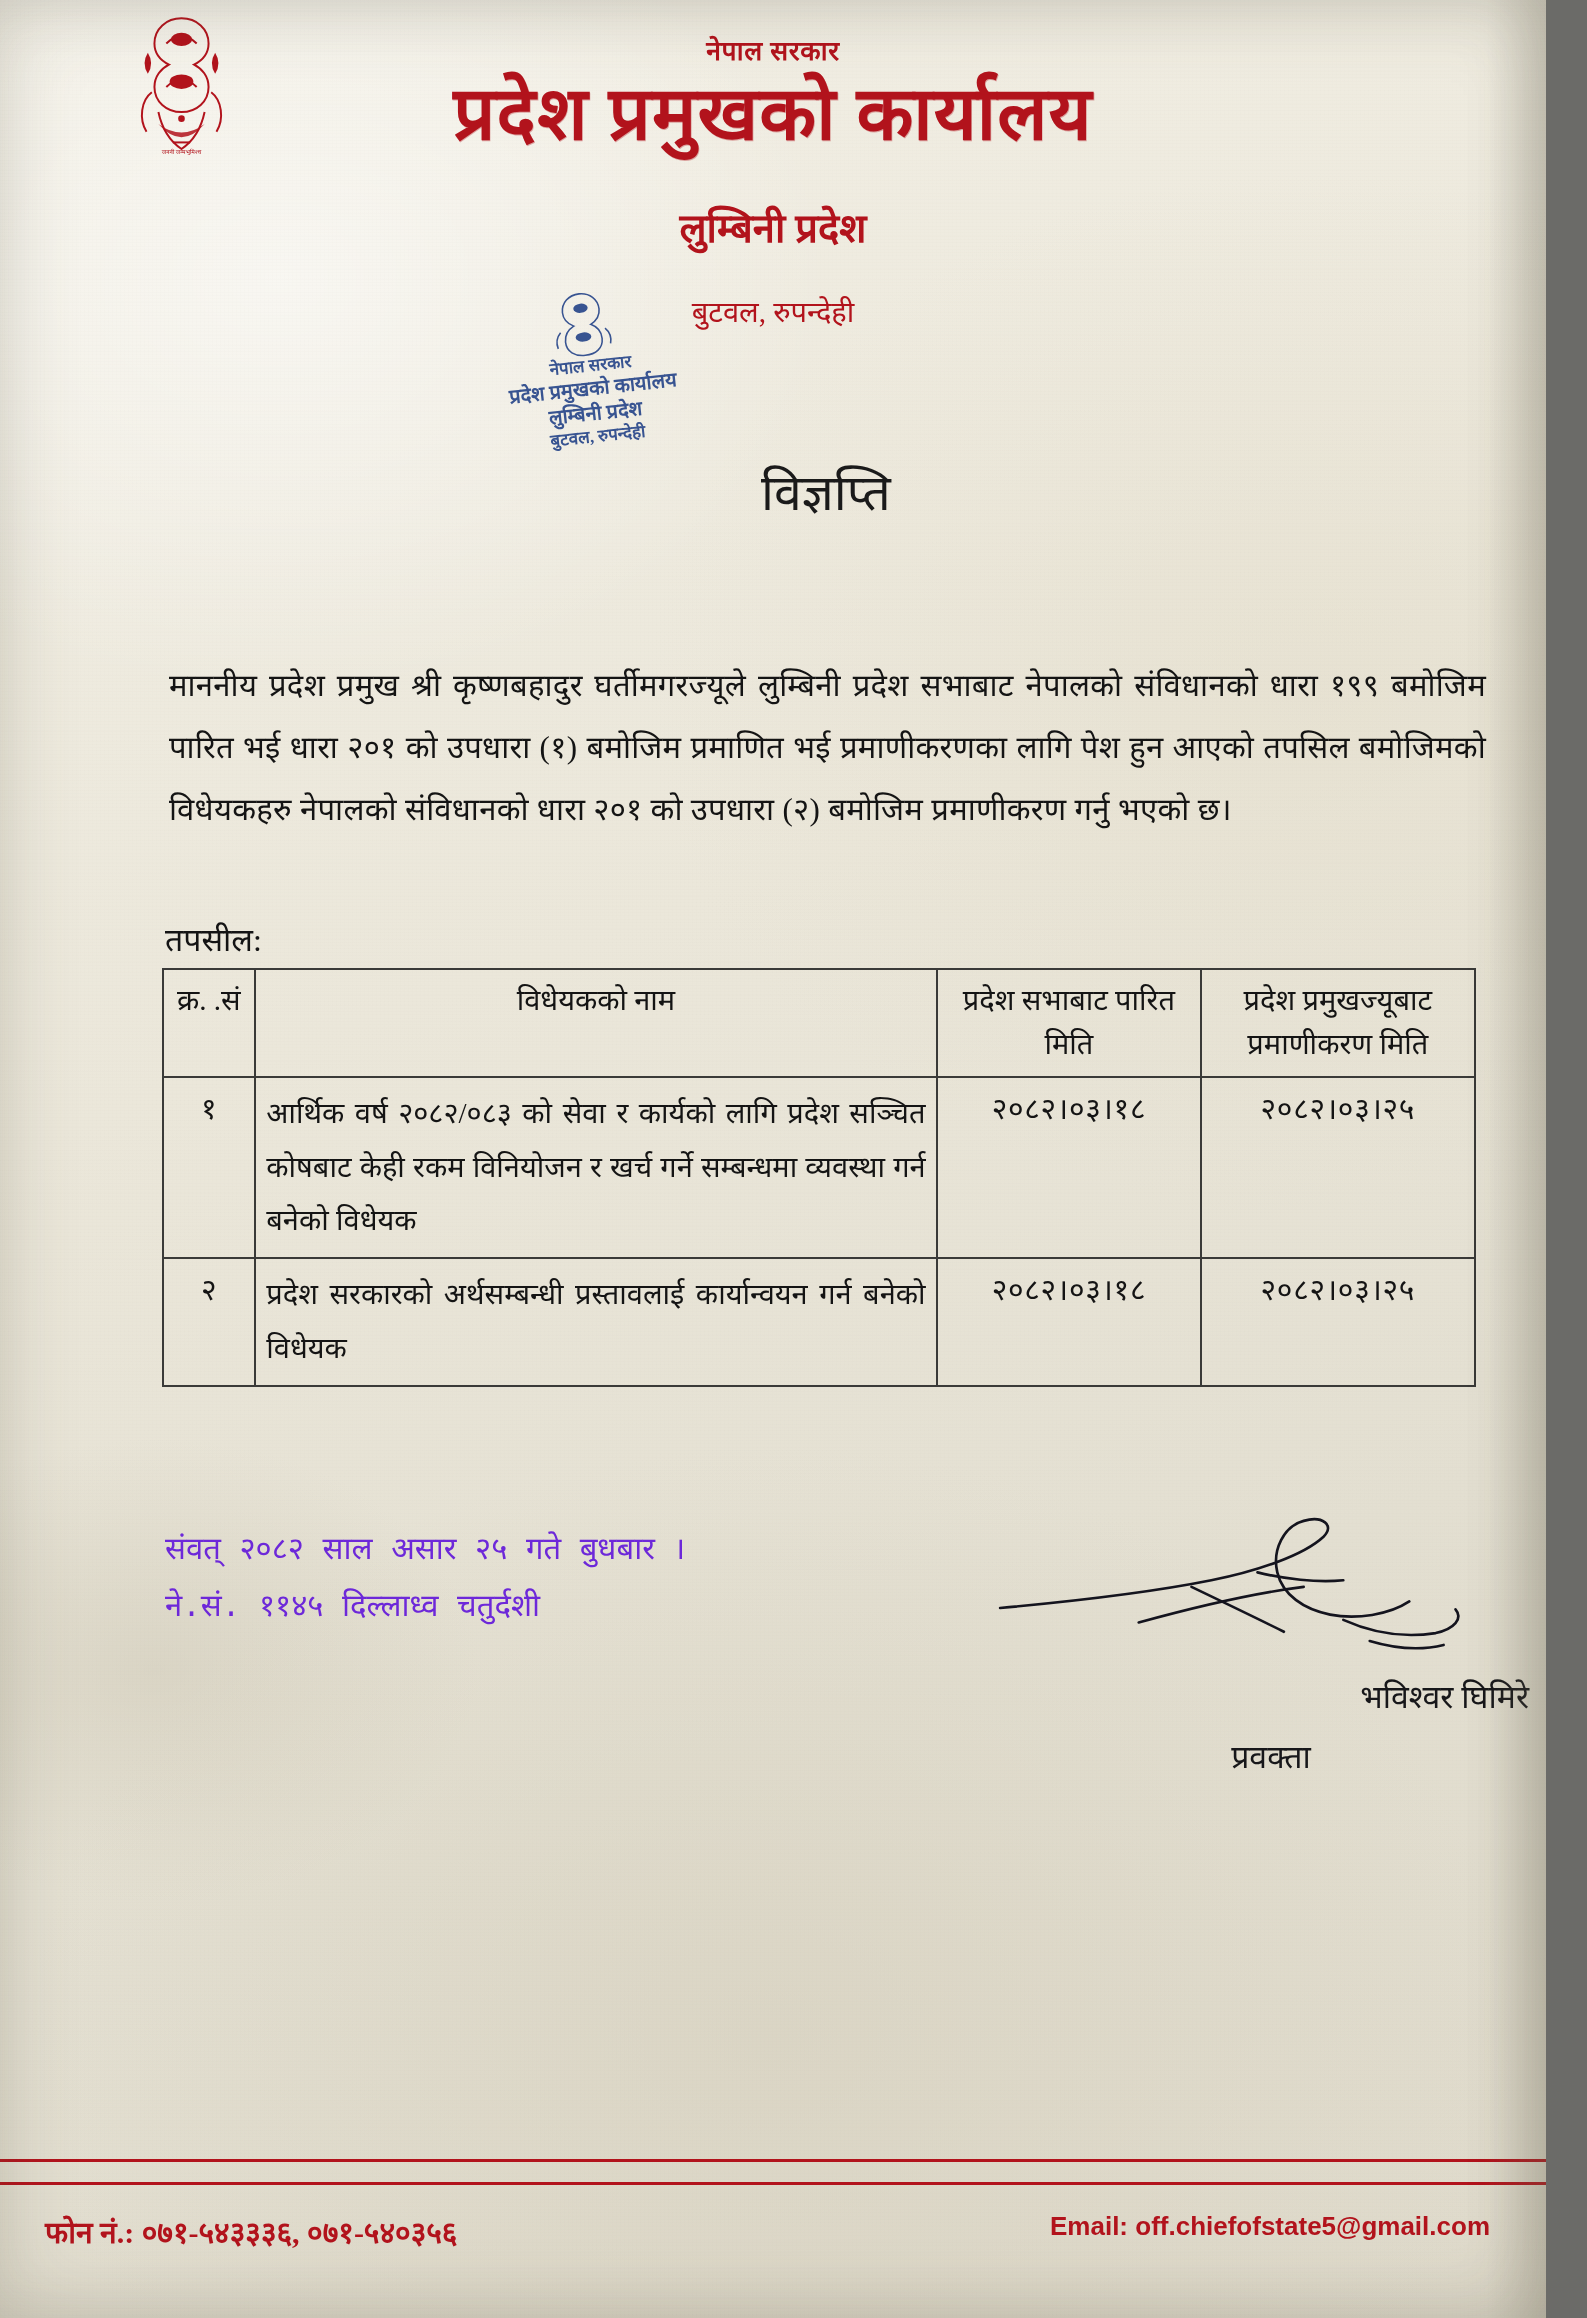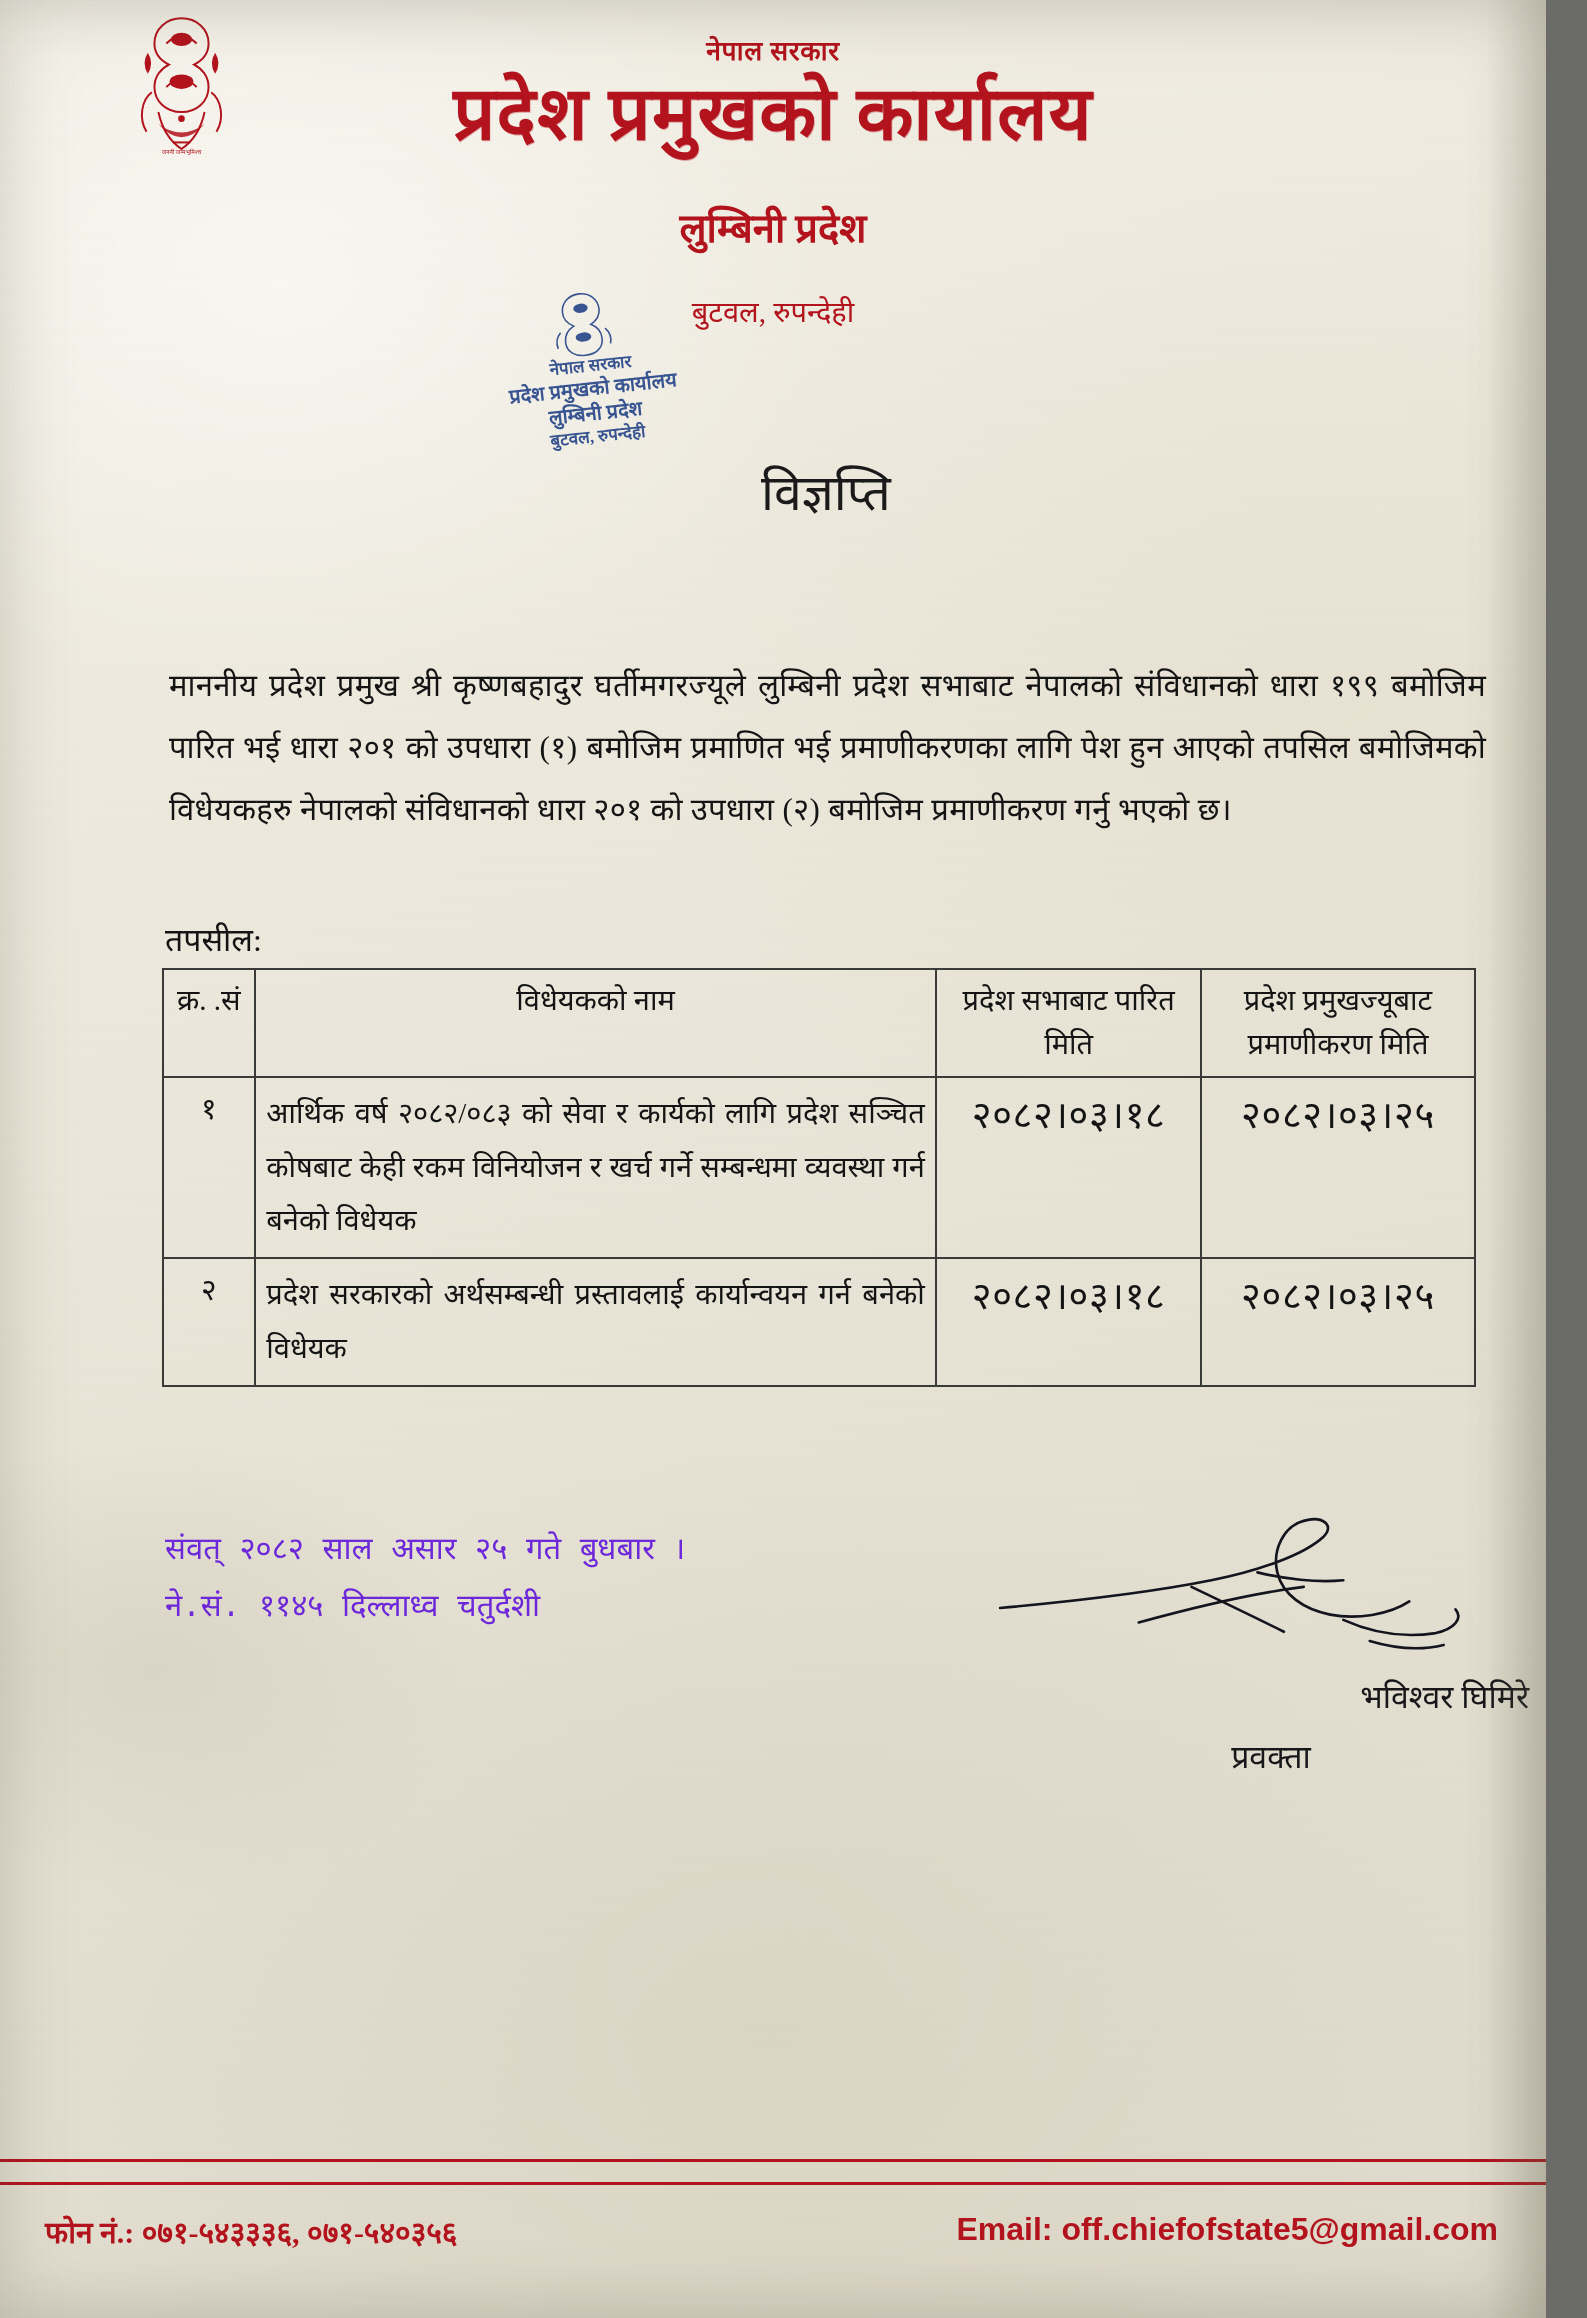--- a/index.html
+++ b/index.html
@@ -204,21 +204,21 @@
   .col-d2 { width: 265px; text-align: center; }
   td.sn { font-size: 30px; text-align: center; }
   td.name {
     font-size: 29px;
     line-height: 1.85;
     text-align: justify;
     text-justify: inter-word;
     border-radius: 12px;
   }
   td.date {
-    font-size: 38px;
+    font-size: 30px;
     text-align: center;
     letter-spacing: 0.7px;
   }
 
   
   .date-block {
     position: absolute;
     left: 165px;
     top: 1522px;
     font-family: Liberation Mono, monospace;
@@ -277,24 +277,24 @@
     position: absolute;
     left: 45px;
     top: 2211px;
     font-family: "Liberation Serif", serif;
     font-size: 30px;
     font-weight: 700;
     color: #b2131c;
   }
   .footer-email {
     position: absolute;
-    right: 48px;
+    right: 56px;
     top: 2211px;
     font-family: "Liberation Sans", sans-serif;
-    font-size: 32px;
+    font-size: 26px;
     font-weight: 700;
     color: #b2131c;
   }
   .corner-fold {
     position: absolute;
     right: 0;
     top: 0;
     width: 60px;
     height: 2319px;
     background: linear-gradient(90deg, rgba(120,113,95,0) 0%, rgba(120,113,95,0.18) 100%);

